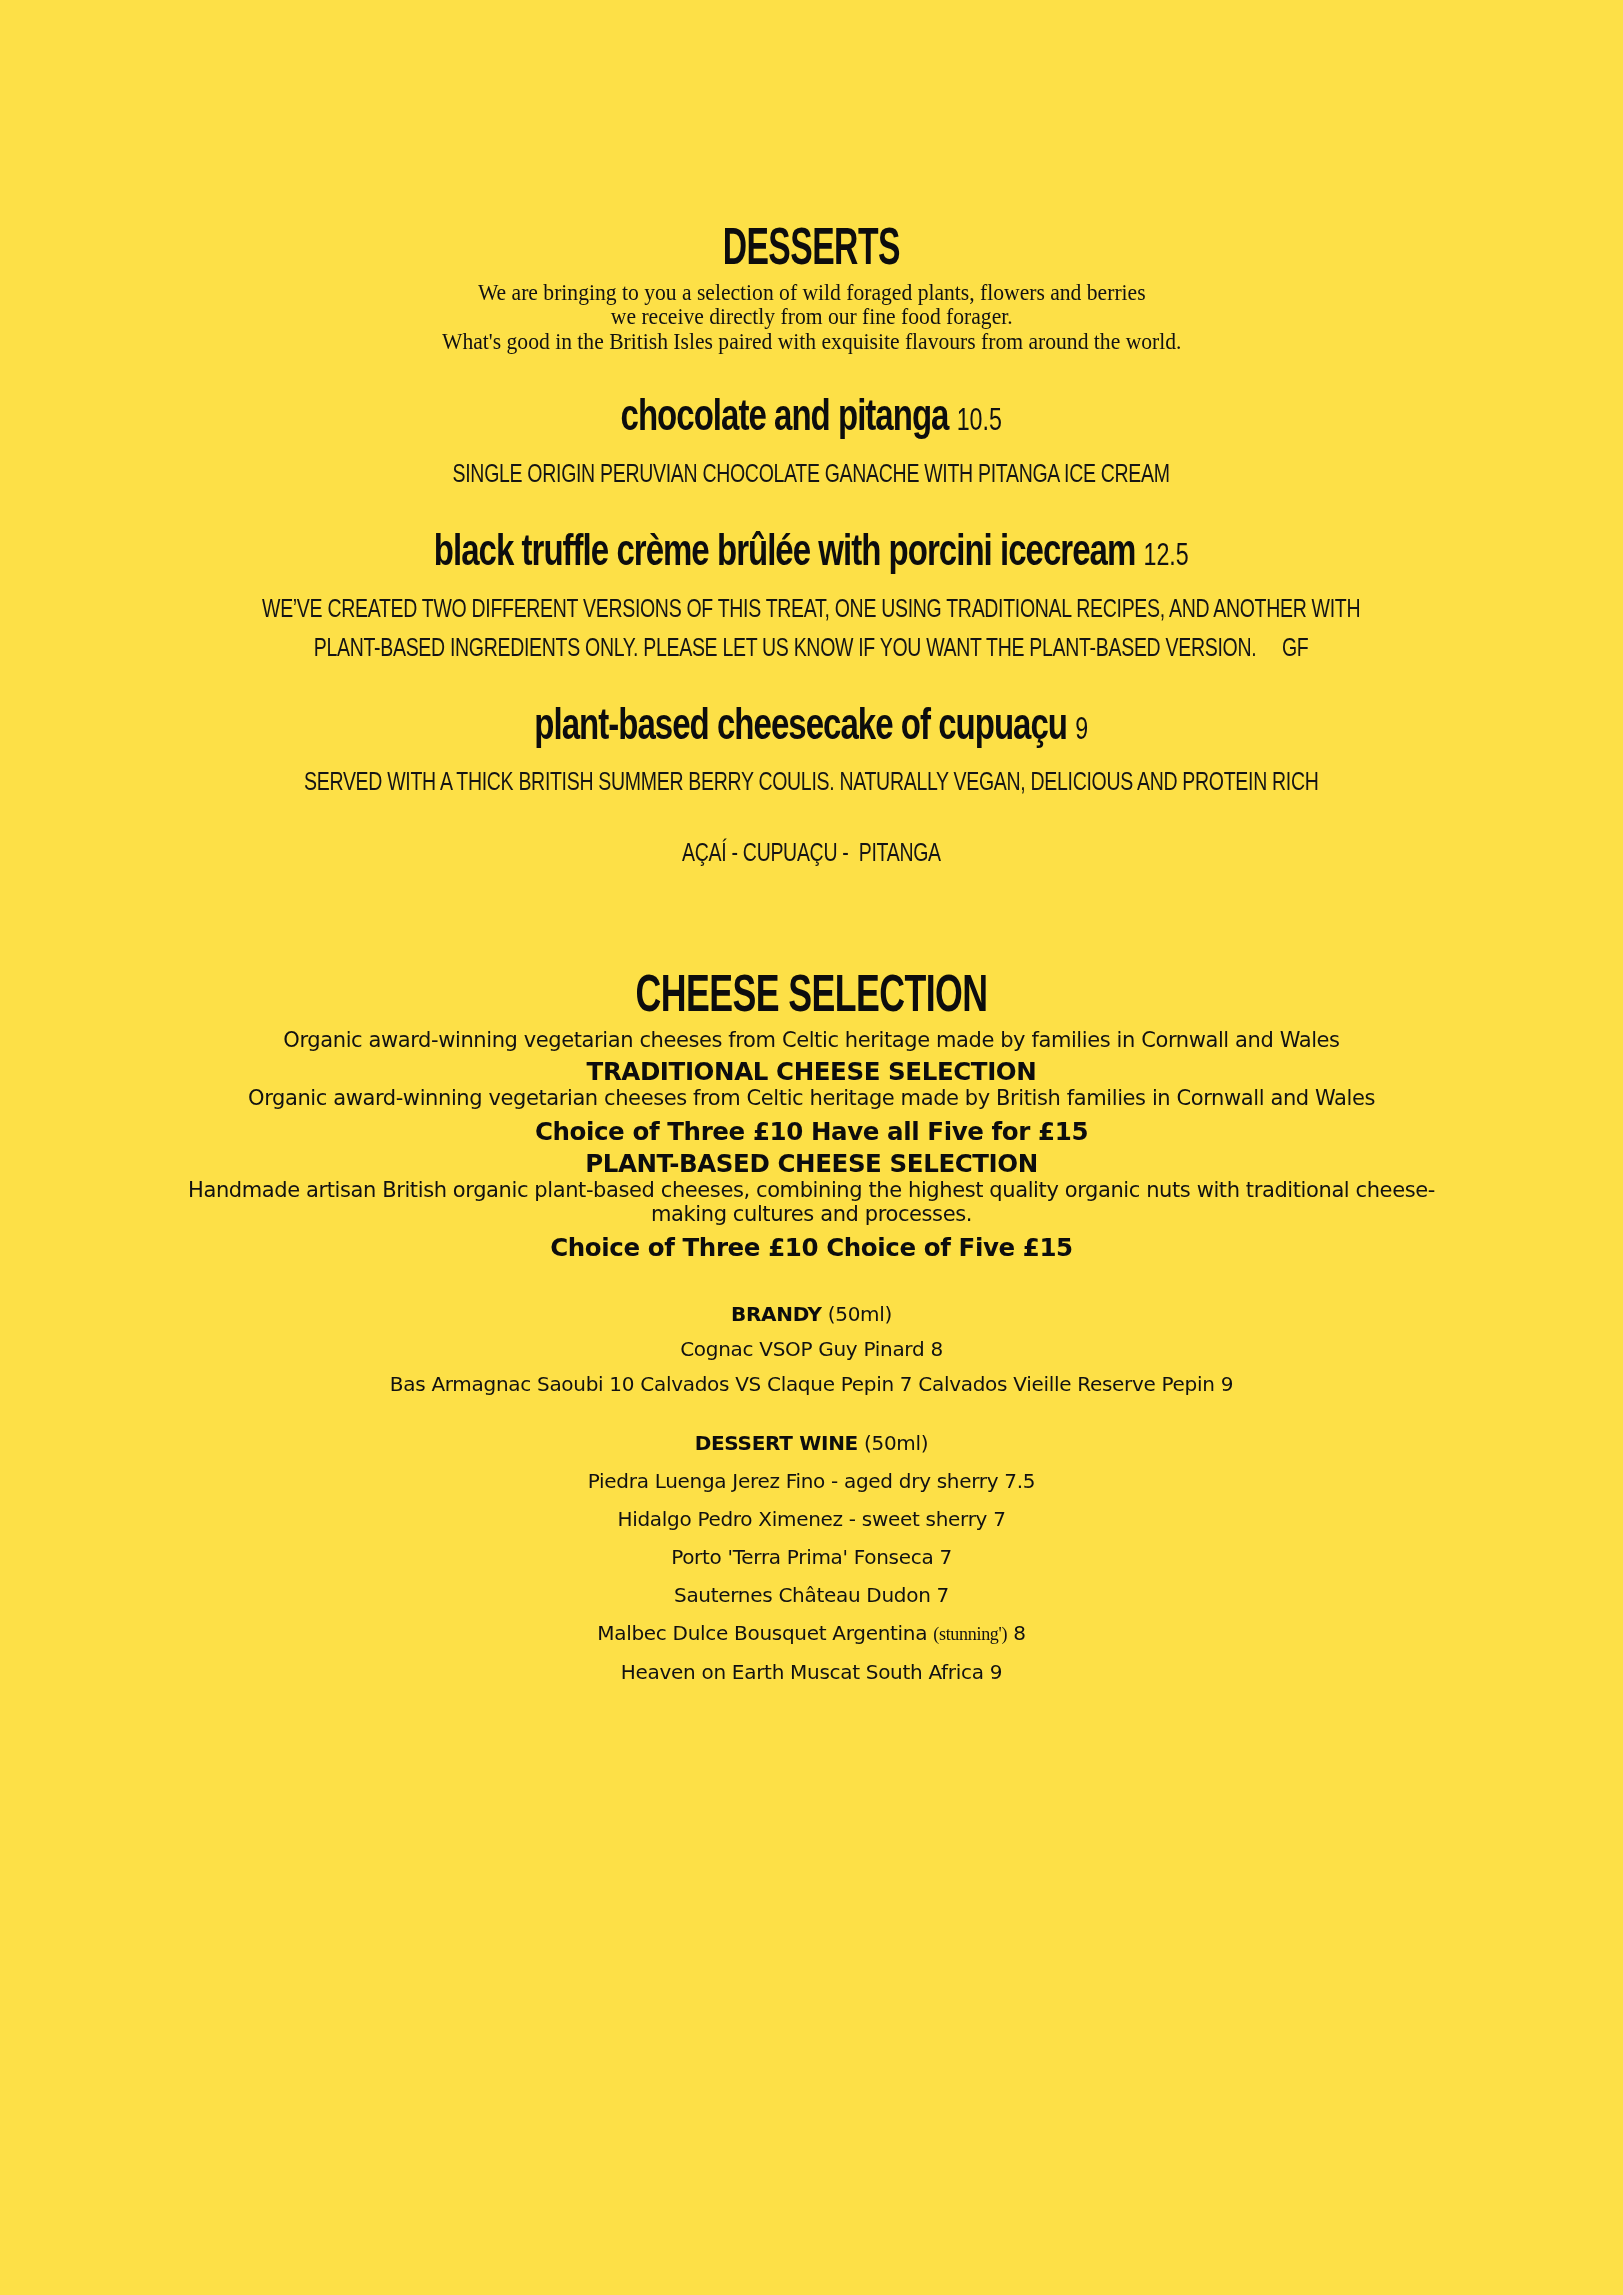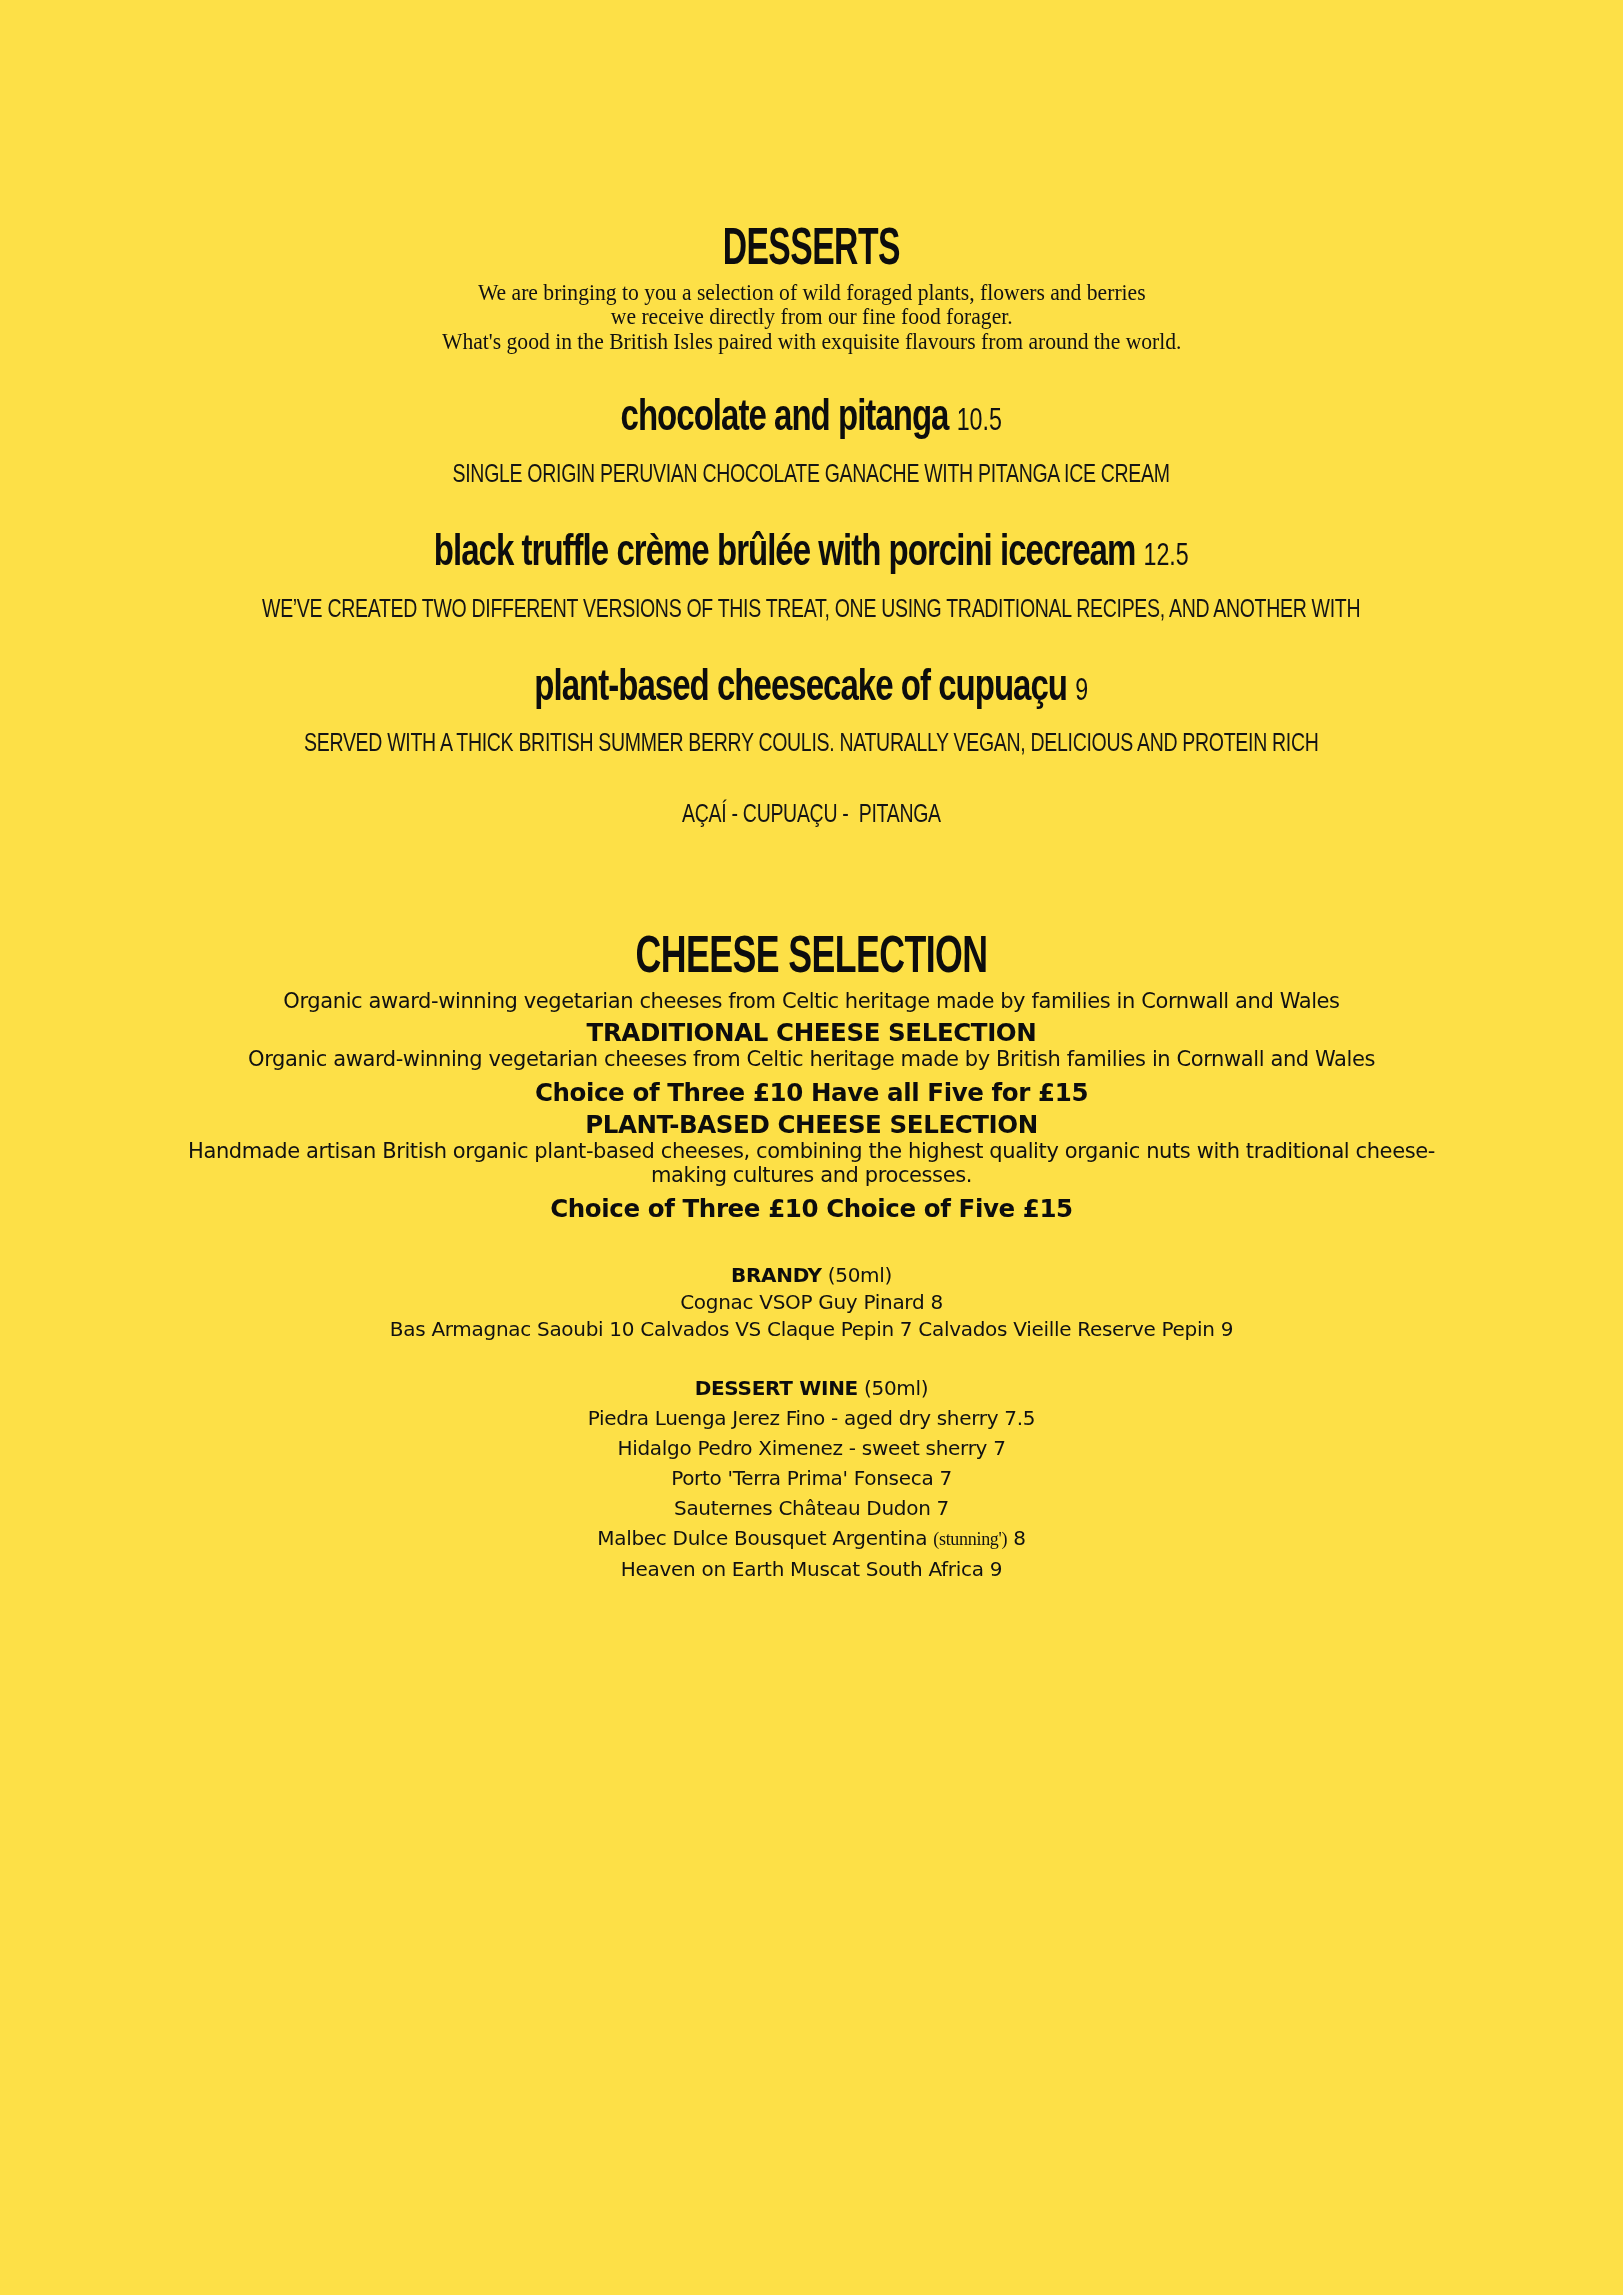--- a/index.html
+++ b/index.html
@@ -109,20 +109,21 @@
   }
 
   
   .drinks { margin-top: 39px; }
   .drink-group.wine { margin-top: 30px; }
   .drink-header, .drink-line {
     font-family: "DejaVu Sans", sans-serif;
     font-size: 20px;
     letter-spacing: -0.3px;
     color: #111;
+    margin-top: 8px;
   }
   .brandy .drink-header, .brandy .drink-line { line-height: 27px; }
   .wine .drink-header, .wine .drink-line { line-height: 30px; }
   .drink-header strong { font-weight: bold; color: #0d0d0d; }
   .note-serif {
     font-family: "Liberation Serif", serif;
     font-size: 18px;
   }
 </style>
 </head>
@@ -153,20 +154,21 @@
         <div class="desc-row"><span class="desc-line cx cx75">SINGLE ORIGIN PERUVIAN CHOCOLATE GANACHE WITH PITANGA ICE CREAM</span></div>
       </div>
     </article>
 
     <article class="dish">
       <div class="dish-title-row">
         <h2 class="dish-title cx cx75"><span>black truffle crème brûlée with porcini icecream</span> <span class="dish-price">12.5</span></h2>
       </div>
       <div class="dish-desc">
         <div class="desc-row"><span class="desc-line cx cx75">WE’VE CREATED TWO DIFFERENT VERSIONS OF THIS TREAT, ONE USING TRADITIONAL RECIPES, AND ANOTHER WITH</span></div>
+        <div class="desc-row"><span class="desc-line cx cx75">PLANT-BASED INGREDIENTS ONLY. PLEASE LET US KNOW IF YOU WANT THE PLANT-BASED VERSION.&nbsp;&nbsp;&nbsp;&nbsp;&nbsp;GF</span></div>
       </div>
     </article>
 
     <article class="dish">
       <div class="dish-title-row">
         <h2 class="dish-title cx cx75"><span>plant-based cheesecake of cupuaçu</span> <span class="dish-price">9</span></h2>
       </div>
       <div class="dish-desc">
         <div class="desc-row"><span class="desc-line cx cx75">SERVED WITH A THICK BRITISH SUMMER BERRY COULIS. NATURALLY VEGAN, DELICIOUS AND PROTEIN RICH</span></div>
       </div>

